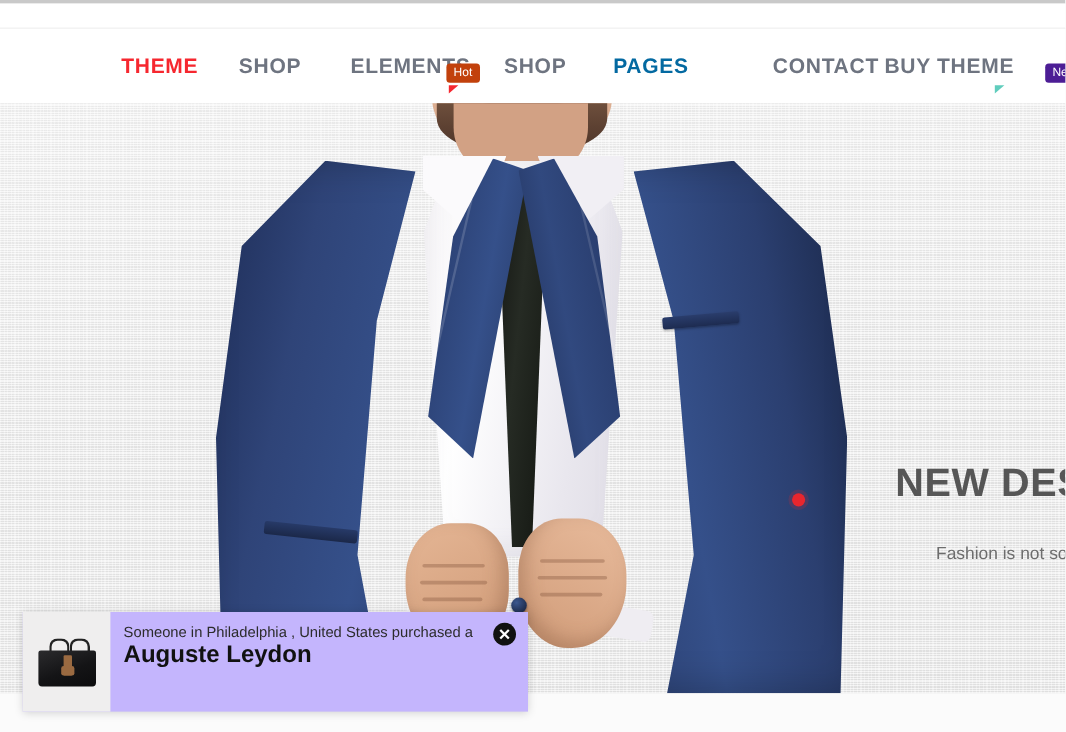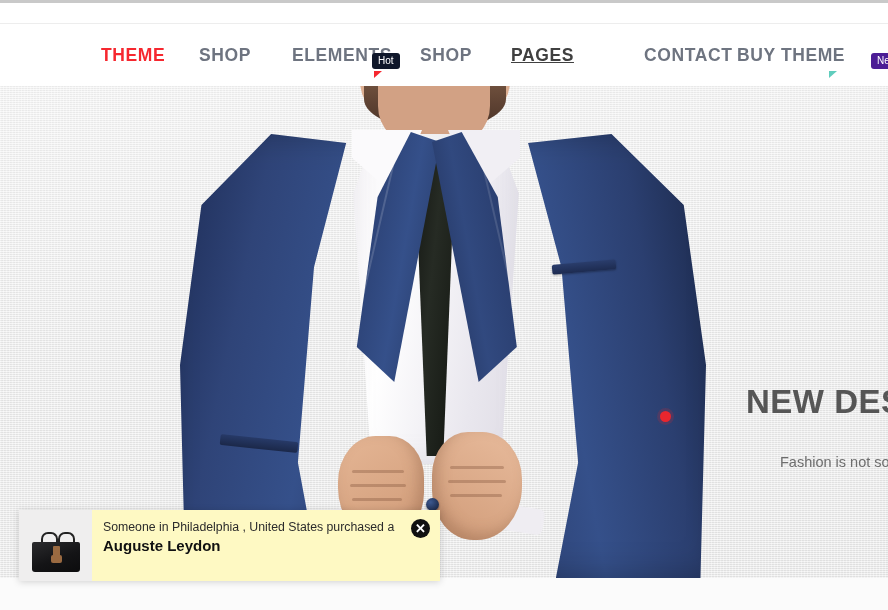--- a/index.html
+++ b/index.html
@@ -17,37 +17,37 @@
   
   .header{position:absolute;top:24px;left:0;width:888px;height:62px;background:#ffffff;}
   .nav{position:absolute;top:0;left:0;width:888px;height:62px;}
   .nav-item{
     position:absolute;top:0;height:62px;line-height:62px;
     font-size:17.5px;font-weight:bold;letter-spacing:.6px;
     color:#6e7480;white-space:nowrap;cursor:pointer;
     font-family:"Liberation Sans", sans-serif;
   }
   .nav-item.active{color:#f6272f;}
-  .nav-item.hovered{color:#404040;text-decoration:underline;}
+  .nav-item.hovered{color:#0369a1;}
 
   
   .badge{
     position:absolute;display:inline-block;
     padding:1px 6px 2px 6px;border-radius:3px;
     font-size:10px;font-weight:normal;line-height:13px;letter-spacing:0;
     color:#ffffff;white-space:nowrap;
   }
   .badge:after{
     content:"";position:absolute;left:5px;bottom:-5px;
     width:0;height:0;border-left:0 solid transparent;
     border-right:7px solid transparent;border-top:6px solid inherit;
   }
   .badge-tail{position:absolute;width:0;height:0;
     border-right:8px solid transparent;border-top:7px solid #f6272f;}
-  .badge-hot{background:#0f172a;}
+  .badge-hot{background:#c2410c;}
   .badge-new{background:#4c1d95;margin-left:44px;}
 
   
   .hero{position:absolute;top:86px;left:0;width:888px;height:492px;overflow:hidden;
         background:#efefef;}
   .hero-bg{
     position:absolute;inset:0;
     background:
       repeating-linear-gradient(0deg, rgba(255,255,255,.55) 0 1px, rgba(0,0,0,.018) 1px 2px),
       repeating-linear-gradient(90deg, rgba(255,255,255,.35) 0 1px, rgba(0,0,0,.012) 1px 3px),
@@ -127,37 +127,37 @@
   
   .hero-title{position:absolute;left:746px;top:297px;font-size:33px;font-weight:bold;
     letter-spacing:.5px;color:#565656;white-space:nowrap;}
   .hero-sub{position:absolute;left:780px;top:368px;font-size:14.5px;color:#6d6d6d;
     white-space:nowrap;}
 
   
   .below{position:absolute;top:578px;left:0;width:888px;height:32px;background:#fbfbfb;}
 
   
-  .notif{position:absolute;left:19px;top:510px;width:421px;height:71px;background:#fef9c3;
+  .notif{position:absolute;left:19px;top:510px;width:421px;height:83px;background:#c4b5fd;
     box-shadow:0 1px 7px rgba(0,0,0,.17);display:flex;align-items:stretch;z-index:20;}
   .notif-thumb{width:73px;background:#efeeee;position:relative;flex:0 0 73px;}
   .bag{position:absolute;left:13px;top:22px;width:48px;height:40px;}
   .bag-body{position:absolute;left:0;top:10px;width:48px;height:30px;
     background:linear-gradient(160deg,#2b2b2d 0%,#141416 55%,#0c0c0d 100%);border-radius:2px 2px 3px 3px;}
   .bag-handle-l{position:absolute;left:9px;top:0;width:13px;height:14px;border:2px solid #222;
     border-bottom:none;border-radius:7px 7px 0 0;}
   .bag-handle-r{position:absolute;left:26px;top:0;width:13px;height:14px;border:2px solid #222;
     border-bottom:none;border-radius:7px 7px 0 0;}
   .bag-tag{position:absolute;left:21px;top:14px;width:7px;height:17px;background:#9a6a41;border-radius:1px;}
   .bag-tag:after{content:"";position:absolute;left:-2px;top:9px;width:11px;height:8px;
     background:#9a6a41;border-radius:2px;}
 
   .notif-body{flex:1;position:relative;padding:9px 12px 0 11px;}
   .notif-line1{font-size:12.3px;color:#2c2c2c;line-height:16px;}
-  .notif-product{font-size:15px;font-weight:bold;color:#111;line-height:20px;margin-top:1px;}
+  .notif-product{font-size:20px;font-weight:bold;color:#111;line-height:20px;margin-top:1px;}
   .notif-time{font-size:11px;color:#5c5c5c;line-height:15px;margin-top:3px;}
   .notif-close{position:absolute;right:10px;top:9px;width:19px;height:19px;border-radius:50%;
     background:#111;color:#fff;font-size:13px;line-height:19px;text-align:center;cursor:pointer;
     font-family:"Liberation Sans", sans-serif;font-weight:bold;}
 </style>
 </head>
 <body>
 
 <div class="page">
 

